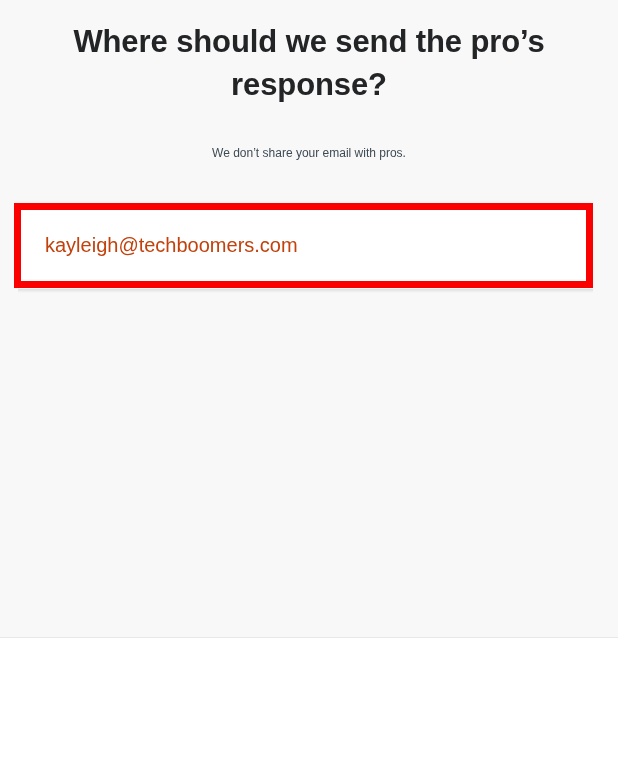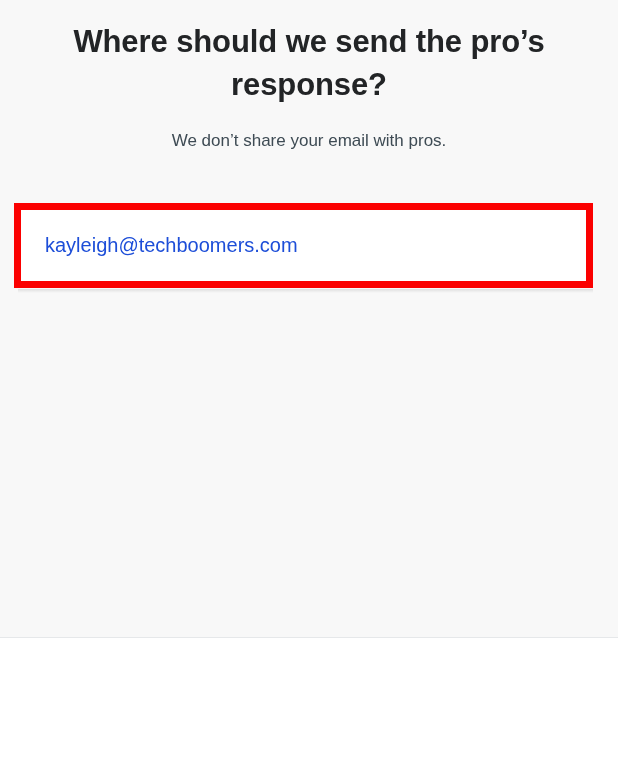--- a/index.html
+++ b/index.html
@@ -38,23 +38,23 @@
     padding: 20px 52px 0 52px;
     font-size: 31px;
     line-height: 43px;
     font-weight: bold;
     color: #222426;
     text-align: center;
     letter-spacing: -0.1px;
   }
 
   .subhead {
-    margin: 0;
+    margin: 12px;
     padding: 22px 30px 0 30px;
-    font-size: 17px;
+    font-size: 12px;
     line-height: 26px;
     font-weight: normal;
     color: #3e4b54;
     text-align: center;
   }
 
   
   .field-wrap {
     position: absolute;
     left: 14px;
@@ -79,21 +79,21 @@
     display: block;
     width: 100%;
     height: 100%;
     box-sizing: border-box;
     border: 0;
     outline: none;
     background: #ffffff;
     padding: 0 24px;
     font-family: "Liberation Sans", sans-serif;
     font-size: 20px;
-    color: #1d4ed8;
+    color: #c2410c;
   }
   .email-input::placeholder {
     color: #9aa4ab;
   }
 
   
   .action-bar {
     position: relative;
     flex: 1;
     background: #ffffff;

